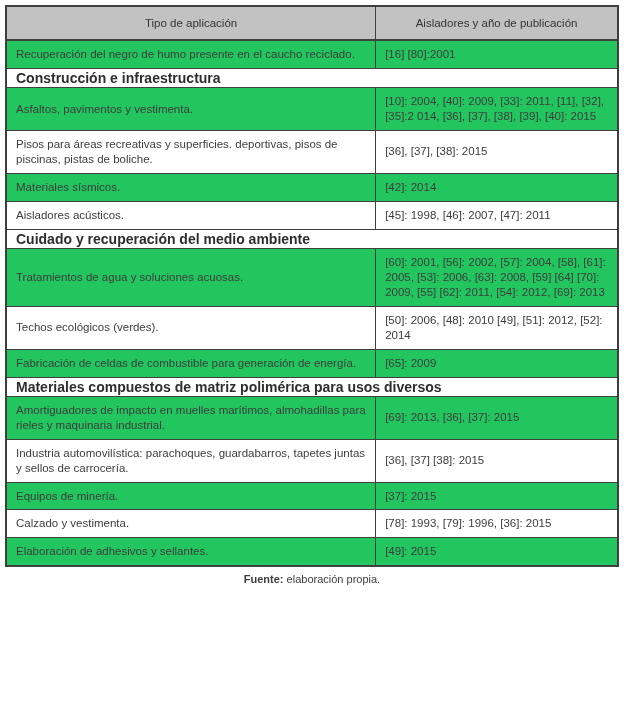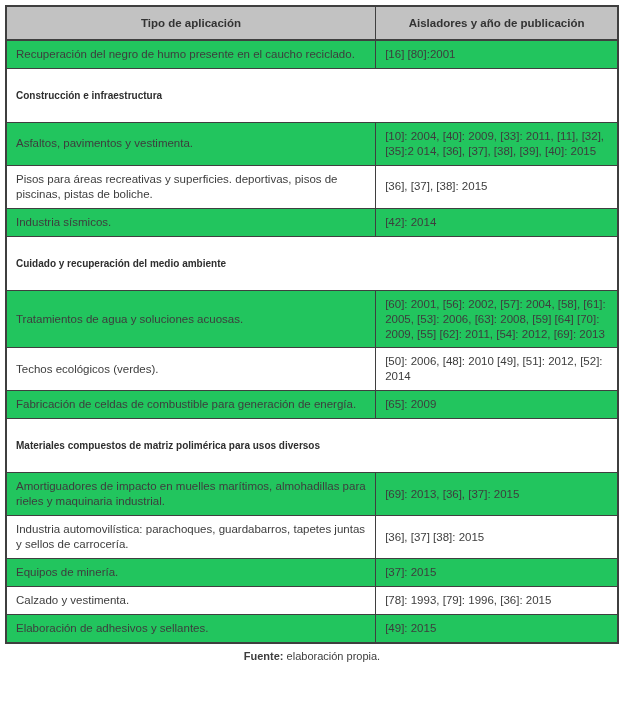--- a/index.html
+++ b/index.html
@@ -20,43 +20,43 @@
   table.apps {
     width: 614px;
     border-collapse: collapse;
     table-layout: fixed;
     border: 2px solid #3f3f3f;
   }
   col.col-app  { width: 60.4%; }
   col.col-refs { width: 39.6%; }
   table.apps th {
     background: #c2c2c2;
-    font-weight: bold;
+    font-weight: normal;
     font-size: 11.5px;
     padding: 10px 18px;
     text-align: center;
     border: 1px solid #3f3f3f;
     border-bottom: 2px solid #3f3f3f;
     color: #333333;
   }
   table.apps td {
     border: 1px solid #3f3f3f;
     font-size: 11.5px;
     line-height: 1.3;
     padding: 6px 9px;
     vertical-align: middle;
     background: #ffffff;
     color: #3d3d3d;
   }
   tr.shade-gray td { background: #22c55e; }
   tr.section-row td {
     font-weight: bold;
     background: #ffffff;
-    padding: 20px 9px;
-    font-size: 10px;
+    padding: 0 9px;
+    font-size: 14px;
     color: #2e2e2e;
   }
   .source-line {
     width: 614px;
     text-align: center;
     font-size: 11px;
     padding: 6px 0 4px 0;
     color: #3d3d3d;
   }
   .source-line b { font-weight: bold; }
@@ -86,22 +86,26 @@
       </tr>
       <tr class="shade-gray">
         <td>Asfaltos, pavimentos y vestimenta.</td>
         <td>[10]: 2004, [40]: 2009, [33]: 2011, [11], [32], [35]:2 014, [36], [37], [38], [39], [40]: 2015</td>
       </tr>
       <tr class="shade-white">
         <td>Pisos para áreas recreativas y superficies. deportivas, pisos de piscinas, pistas de boliche.</td>
         <td>[36], [37], [38]: 2015</td>
       </tr>
       <tr class="shade-gray">
-        <td>Industria sísmicos.</td>
+        <td>Materiales sísmicos.</td>
         <td>[42]: 2014</td>
+      </tr>
+      <tr class="shade-white">
+        <td>Aisladores acústicos.</td>
+        <td>[45]: 1998, [46]: 2007, [47]: 2011</td>
       </tr>
       <tr class="section-row">
         <td colspan="2">Cuidado y recuperación del medio ambiente</td>
       </tr>
       <tr class="shade-gray">
         <td>Tratamientos de agua y soluciones acuosas.</td>
         <td>[60]: 2001, [56]: 2002, [57]: 2004, [58], [61]: 2005, [53]: 2006, [63]: 2008, [59] [64] [70]: 2009, [55] [62]: 2011, [54]: 2012, [69]: 2013</td>
       </tr>
       <tr class="shade-white">
         <td>Techos ecológicos (verdes).</td>

